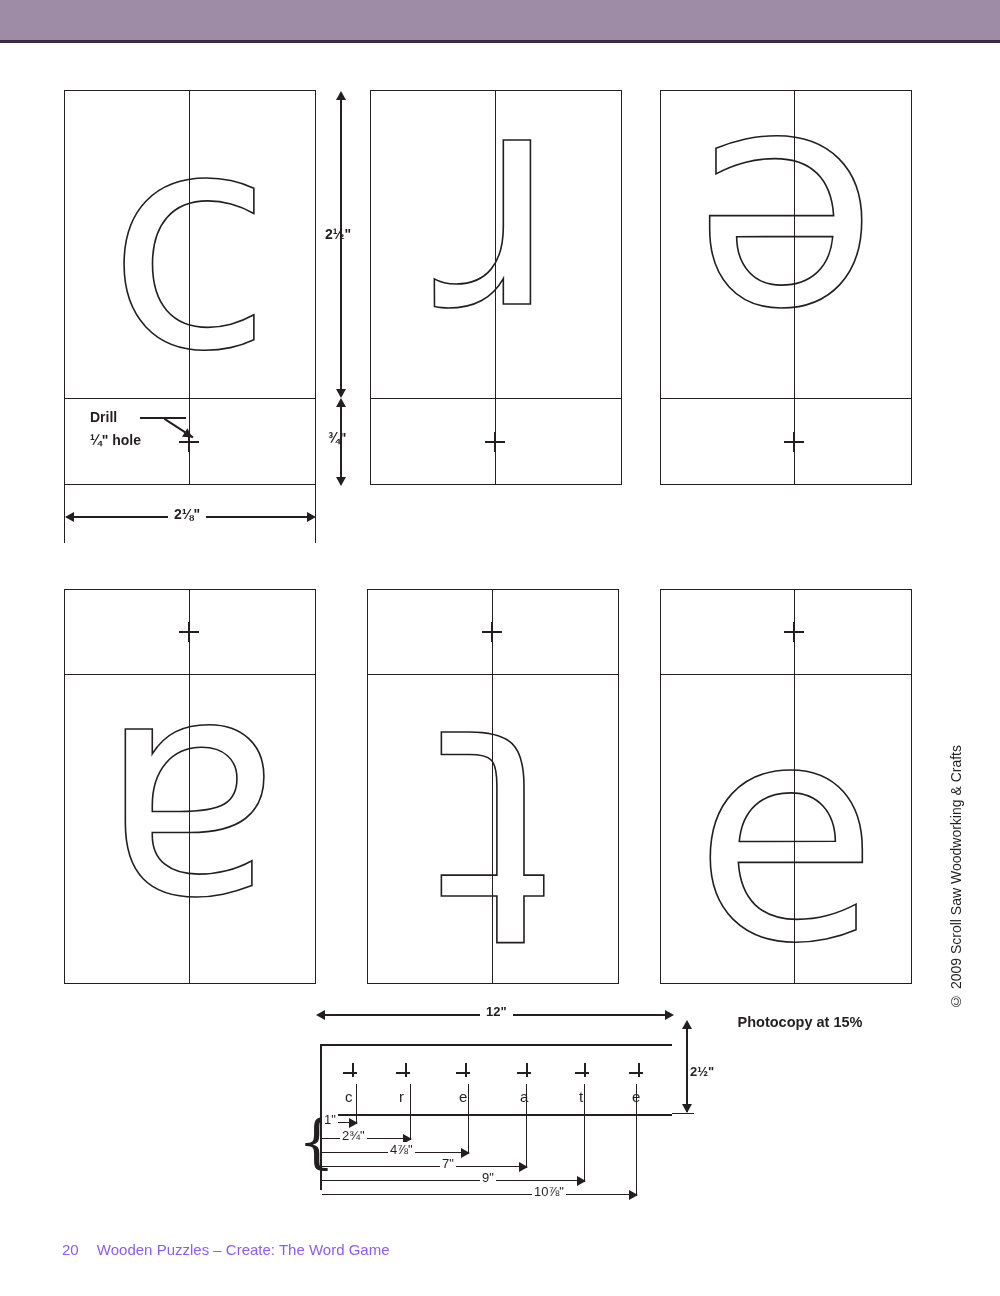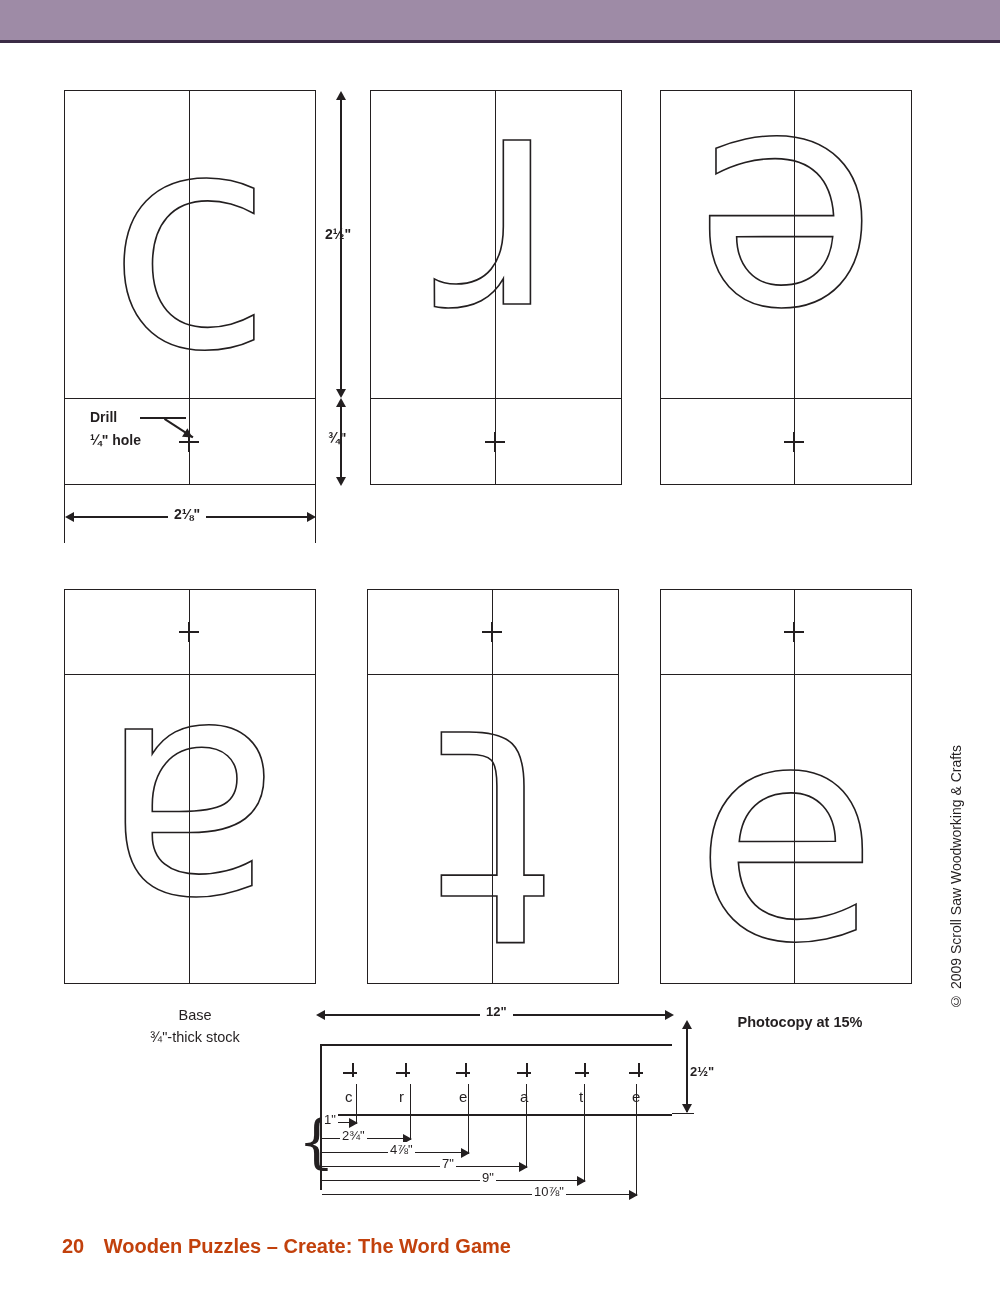--- a/index.html
+++ b/index.html
@@ -113,23 +113,23 @@
     transform: rotate(180deg);
     font-size: 14px;
     color: #231f20;
     white-space: nowrap;
   }
 
   .footer {
     position: absolute;
     left: 62px;
     bottom: 38px;
-    font-size: 20px;
-    font-weight: bold;
-    color: #c2410c;
+    font-size: 15px;
+    font-weight: normal;
+    color: #8b5cf6;
     white-space: nowrap;
   }
   .footer .pgnum { margin-right: 14px; }
 
   
   #baseDiagram { position: absolute; left: 300px; top: 1000px; width: 420px; height: 210px; }
   .bd-line { position: absolute; background: #231f20; }
   .bd-text { position: absolute; font-size: 13px; color: #231f20; white-space: nowrap; }
   .brace { position: absolute; font-size: 58px; color: #231f20; font-family: "DejaVu Serif", serif; }
 </style>
@@ -198,24 +198,20 @@
     <div class="plus" style="left:124px; top:42px;"></div>
   </div>
 
   <div class="panel" style="left:660px; top:589px; width:252px; height:395px;">
     <div class="divline hline" style="top:84px;"></div>
     <div class="divline vline" style="left:133px;"></div>
     <div class="glyph" style="left:50%; top:245px; transform:translate(-50%,-50%); font-size:300px;">e</div>
     <div class="plus" style="left:133px; top:42px;"></div>
   </div>
 
-  <div class="caption" style="left:100px; top:1005px; width:190px;">
-    <div>Base</div>
-    <div>¾"-thick stock</div>
-  </div>
 
   <div class="caption bold" style="left:690px; top:1012px; width:220px;">Photocopy at 15%</div>
 
   <div class="copyright">© 2009  Scroll Saw Woodworking &amp; Crafts</div>
 
   <div id="baseDiagram">
 
     <div class="bd-line" style="left:22px; top:14px; width:350px; height:1.5px;"></div>
     <div class="ahead left" style="left:16px; top:10px;"></div>
     <div class="ahead right" style="left:365px; top:10px;"></div>

